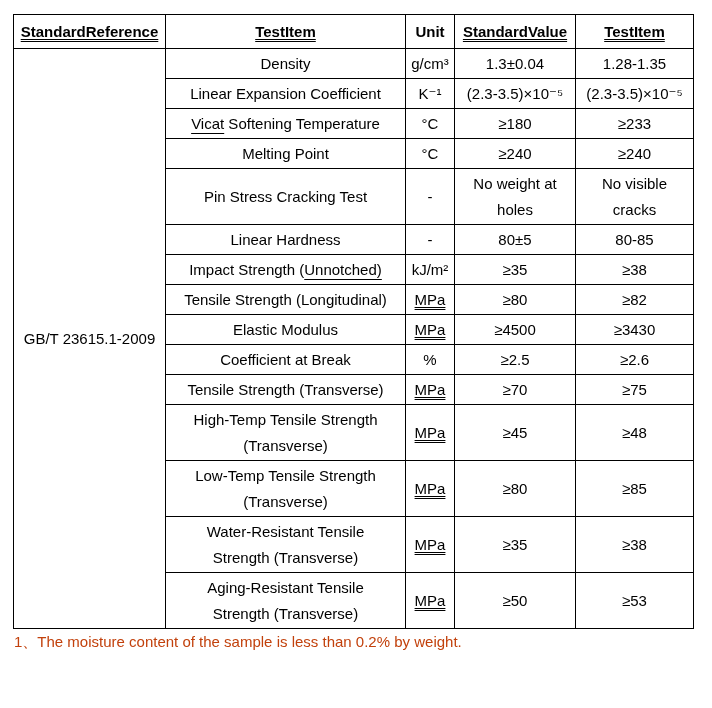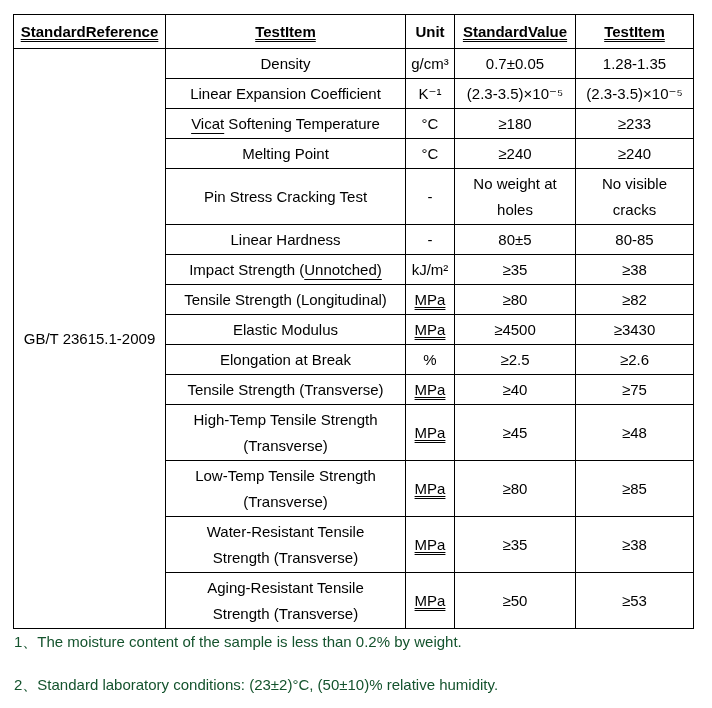--- a/index.html
+++ b/index.html
@@ -42,21 +42,21 @@
   }
   .uline {
     text-decoration-line: underline;
     text-decoration-style: solid;
     text-decoration-color: #000;
     text-decoration-thickness: 1px;
     text-underline-offset: 2px;
   }
 
   .notes { position: absolute; left: 14px; top: 633px; width: 690px; }
-  .note { font-size: 15px; line-height: 17px; margin: 0 0 26px 0; color: #14532d; }
+  .note { font-size: 15px; line-height: 17px; margin: 0 0 26px 0; color: #c2410c; }
 </style>
 </head>
 <body>
 
 <div class="page">
 
   <table class="report">
     <colgroup>
       <col class="c1">
         <col class="c2">
@@ -71,21 +71,21 @@
           <th>Unit</th>
           <th><span class="uline"><span class="wavy">StandardValue</span></span></th>
           <th><span class="uline"><span class="wavy">TestItem</span></span></th>
         </tr>
     </thead>
     <tbody>
         <tr class="single">
           <td rowspan="15">GB/T 23615.1-2009</td>
           <td>Density</td>
           <td>g/cm³</td>
-          <td>0.7±0.05</td>
+          <td>1.3±0.04</td>
           <td>1.28-1.35</td>
         </tr>
         <tr class="single">
           <td>Linear Expansion Coefficient</td>
           <td>K⁻¹</td>
           <td>(2.3-3.5)×10⁻⁵</td>
           <td>(2.3-3.5)×10⁻⁵</td>
         </tr>
         <tr class="single">
           <td><span class="wavy">Vicat</span><span> Softening Temperature</span></td>
@@ -125,29 +125,29 @@
           <td>≥80</td>
           <td>≥82</td>
         </tr>
         <tr class="single">
           <td>Elastic Modulus</td>
           <td><span class="uline"><span class="wavy">MPa</span></span></td>
           <td>≥4500</td>
           <td>≥3430</td>
         </tr>
         <tr class="single">
-          <td>Elongation at Break</td>
+          <td>Coefficient at Break</td>
           <td>%</td>
           <td>≥2.5</td>
           <td>≥2.6</td>
         </tr>
         <tr class="single">
           <td>Tensile Strength (Transverse)</td>
           <td><span class="uline"><span class="wavy">MPa</span></span></td>
-          <td>≥40</td>
+          <td>≥70</td>
           <td>≥75</td>
         </tr>
         <tr class="tall">
           <td>High-Temp Tensile Strength
 (Transverse)</td>
           <td><span class="uline"><span class="wavy">MPa</span></span></td>
           <td>≥45</td>
           <td>≥48</td>
         </tr>
         <tr class="tall">
@@ -169,16 +169,15 @@
 Strength (Transverse)</td>
           <td><span class="uline"><span class="wavy">MPa</span></span></td>
           <td>≥50</td>
           <td>≥53</td>
         </tr>
       </tbody>
   </table>
 
   <div class="notes">
     <p class="note">1、The moisture content of the sample is less than 0.2% by weight.</p>
-    <p class="note">2、Standard laboratory conditions: (23±2)°C, (50±10)% relative humidity.</p>
   </div>
 
 </div>
 
 </body></html>

